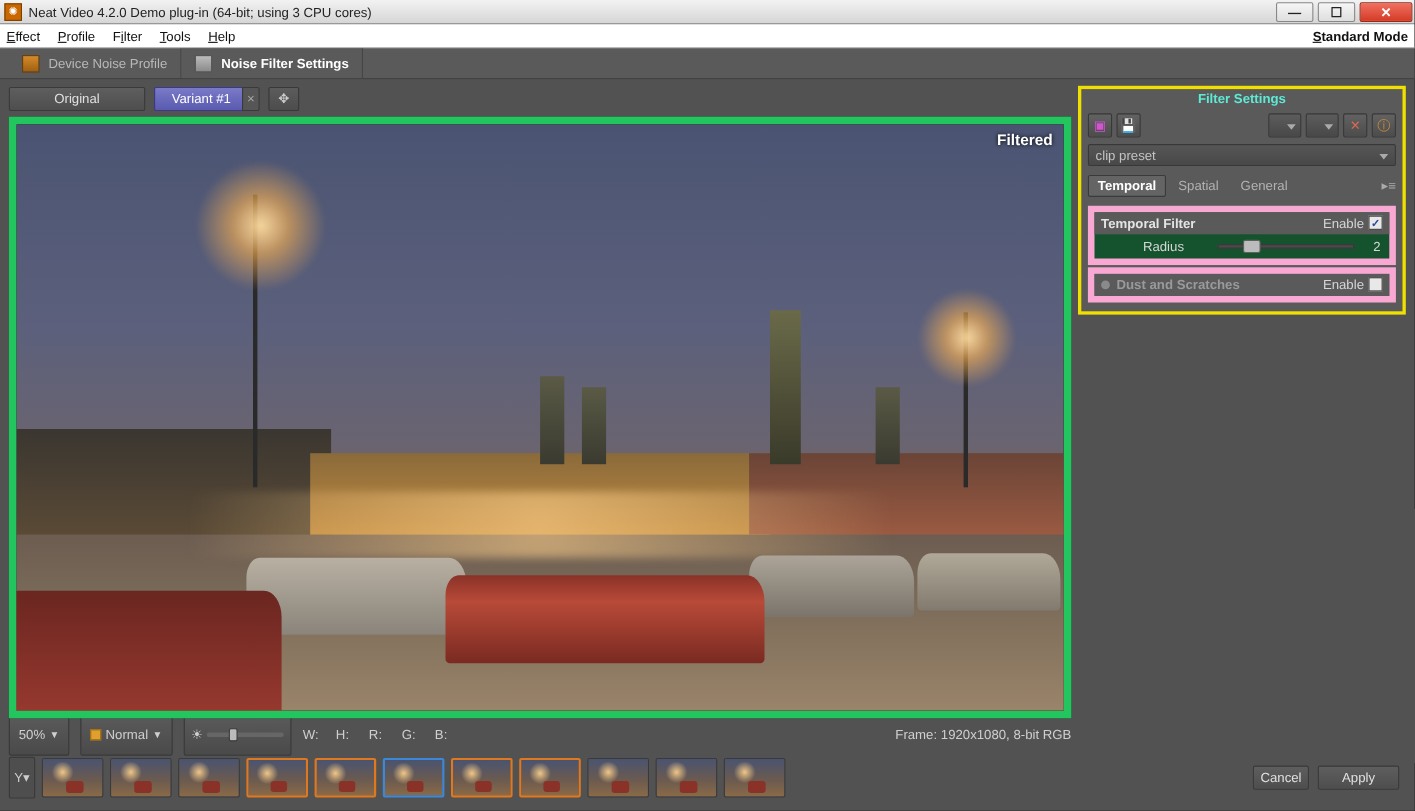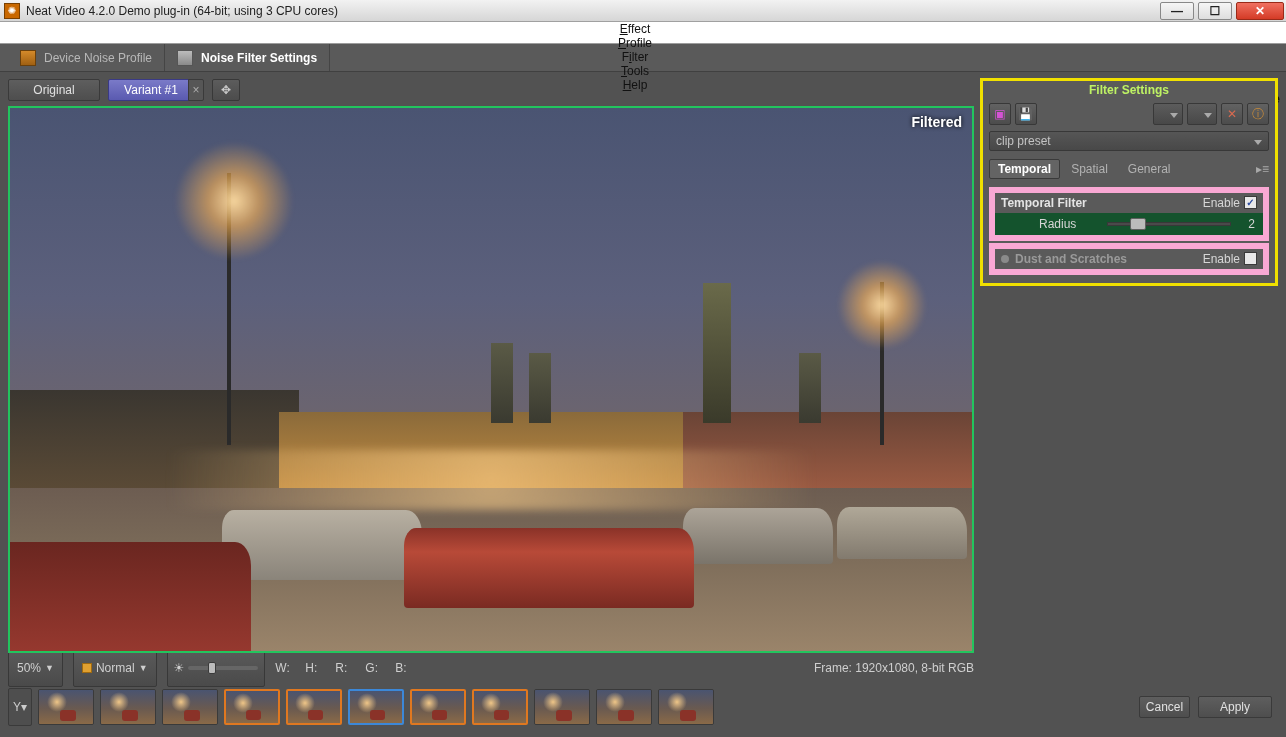--- a/index.html
+++ b/index.html
@@ -9,21 +9,21 @@
 .titlebar { height: 22px; background: linear-gradient(to bottom, #f2f2f2, #d6d6d6); border-bottom: 1px solid #a0a0a0; display: flex; align-items: center; padding-left: 4px; }
 .titlebar .icon { width: 16px; height: 16px; background: #c96800; border: 1px solid #7a4000; margin-right: 6px; display:flex; align-items:center; justify-content:center; color:#fff; font-size:10px;}
 .titlebar .title { color: #222; }
 .titlebar .controls { margin-left: auto; display: flex; }
 .titlebar .controls .btn { width: 34px; height: 18px; margin: 0 2px; border-radius: 2px; display: flex; align-items: center; justify-content: center; border: 1px solid #888; background: linear-gradient(#f6f6f6,#dedede); font-weight:bold; color:#222;}
 .titlebar .controls .btn.close { background: linear-gradient(#f07060,#d43b26); border-color:#9a2a18; color:#fff; width:48px;}
 .titlebar .controls .btn.max { }
 .titlebar .controls .btn.min { }
 
 
-.menubar { height: 22px; background: #fff; border-bottom: 1px solid #9c9c9c; display: flex; align-items: center; padding: 0 6px; flex-direction: column; }
+.menubar { height: 22px; background: #fff; border-bottom: 1px solid #9c9c9c; display: flex; align-items: center; padding: 0 6px; }
 .menubar .item { margin-right: 16px; color: #111; }
 .menubar .item .ul { text-decoration: underline; }
 .menubar .right { margin-left: auto; font-weight: bold; color:#111;}
 .menubar .right .ul { text-decoration: underline; }
 
 
 .tabbar { height: 28px; background: #5a5a5a; display: flex; align-items: stretch; border-bottom: 1px solid #404040; padding-left: 8px;}
 .tabbar .tab { display: flex; align-items: center; padding: 0 12px; color: #b8b8b8; border-right:1px solid #454545;}
 .tabbar .tab.active { background:#5a5a5a; color:#fff; font-weight: bold; text-align: right; }
 .tabbar .tab .tabicon { width:16px; height:16px; margin-right:8px; display:inline-block; }
@@ -37,21 +37,21 @@
 .side-col { width: 298px; margin-left: 6px; position: relative; }
 
 
 .ptoolbar { height: 24px; display:flex; align-items:center; gap:8px; margin-bottom:4px;}
 .btn-flat { height:22px; padding: 0 14px; background: linear-gradient(#5e5e5e,#4e4e4e); border:1px solid #3a3a3a; border-radius:2px; color:#e0e0e0; display:flex; align-items:center; justify-content:center;}
 .btn-variant { background: linear-gradient(#7a7ac8,#5a5ab0); border-color:#3a3a86; color:#fff;}
 .btn-variant-close { width:16px; height:22px; background:#565656; border:1px solid #3a3a3a; margin-left:-6px; color:#aaa; display:flex;align-items:center;justify-content:center; border-radius:0 2px 2px 0;}
 .btn-square { width:28px; height:22px; background:linear-gradient(#5c5c5c,#4c4c4c); border:1px solid #383838; border-radius:2px; color:#ccc; display:flex; align-items:center; justify-content:center;}
 
 
-.preview { flex:1; background: #222; position:relative; overflow:hidden; border:2px solid #22c55e;}
+.preview { flex:1; background: #222; position:relative; overflow:hidden; border:7px solid #22c55e;}
 .sky { position:absolute; inset:0; background: linear-gradient(to bottom, #4a5472 0%, #5c607c 35%, #6a6470 55%, #7a6256 70%, #8a6a48 100%);}
 .road { position:absolute; left:0; right:0; bottom:0; height:32%; background: linear-gradient(to bottom, #6a5a50, #7a6a58 40%, #9a846a);}
 .building { position:absolute; bottom:30%; height:18%; background: linear-gradient(#3a3630,#5a4a36);}
 .b1 { left:0; width:30%; }
 .b2 { left:28%; width:44%; background: linear-gradient(#8a6a3a,#c08a40); bottom:30%; height:14%;}
 .b3 { right:0; width:30%; bottom:30%; height:14%; background: linear-gradient(#6a4436,#9a5a42);}
 .spire { position:absolute; bottom:42%; width:22px; background: linear-gradient(#5a5a46,#3a3a30); }
 .sp1 { left:50%; height:80px;}
 .sp2 { left:72%; height:140px; width:28px; background:linear-gradient(#6a6a4a,#3a3a2a);}
 .sp3 { left:54%; height:70px;}
@@ -88,21 +88,21 @@
 .thumb.blue { border:2px solid #3c88d8;}
 .thumb .mini { position:absolute; inset:0; background: linear-gradient(to bottom,#4a5470 0%, #6a5a50 55%, #8a6a48 100%);}
 .thumb .minicar { position:absolute; left:38%; bottom:10%; width:30%; height:30%; background:#8a3228; border-radius:3px;}
 .thumb .miniglow { position:absolute; left:14%; top:6%; width:20px; height:20px; background: radial-gradient(circle, rgba(255,210,140,0.9), rgba(255,140,40,0) 70%); border-radius:50%;}
 
 
 .bottom-btns { display:flex; gap:8px; justify-content:flex-end; align-items:center; height:44px; padding-right:6px;}
 
 
 .filter-panel { position:absolute; top:0; left:0; right:0; border:3px solid #f0e000; background:#5a5a5a; padding-bottom:6px;}
-.fp-title { text-align:center; color:#bef264; font-weight:bold; padding:2px 0 4px;}
+.fp-title { text-align:center; color:#5eead4; font-weight:bold; padding:2px 0 4px;}
 .fp-icons { display:flex; align-items:center; gap:4px; padding:2px 6px;}
 .fp-iconbtn { width:22px; height:22px; background: linear-gradient(#626262,#4c4c4c); border:1px solid #383838; border-radius:2px; display:flex; align-items:center; justify-content:center;}
 .fp-iconbtn.pink { color:#d452d4;}
 .fp-dd { width:30px; height:22px; background: linear-gradient(#5c5c5c,#484848); border:1px solid #383838; border-radius:2px; position:relative;}
 .fp-dd::after { content:''; position:absolute; right:4px; top:9px; border-left:4px solid transparent; border-right:4px solid transparent; border-top:5px solid #aaa;}
 .fp-x { color:#d86a50;}
 .fp-info { margin-left:auto; color:#c68a3a;}
 .fp-preset { margin:4px 6px; height:20px; background:linear-gradient(#565656,#484848); border:1px solid #383838; border-radius:2px; display:flex; align-items:center; padding:0 6px; color:#c4c4c4; position:relative;}
 .fp-preset::after { content:''; position:absolute; right:6px; top:8px; border-left:4px solid transparent; border-right:4px solid transparent; border-top:5px solid #aaa;}
 .fp-tabs { display:flex; align-items:center; padding:4px 6px 6px; gap:2px;}
@@ -153,21 +153,21 @@
     <span class="tabicon icon-filter"></span>
     <span>Noise Filter Settings</span>
   </div>
 </div>
 
 <div class="content">
   <div class="main-row">
     <div class="preview-col">
 
       <div class="ptoolbar">
-        <div class="btn-flat" style="width:92px;">Original</div>
+        <div class="btn-flat" style="width:124px;">Original</div>
         <div style="display:flex;">
           <div class="btn-flat btn-variant" style="width:86px;">Variant #1</div>
           <div class="btn-variant-close">×</div>
         </div>
         <div class="btn-square">✥</div>
       </div>
 
       <div class="preview">
         <div class="sky"></div>
         <div class="road"></div>

